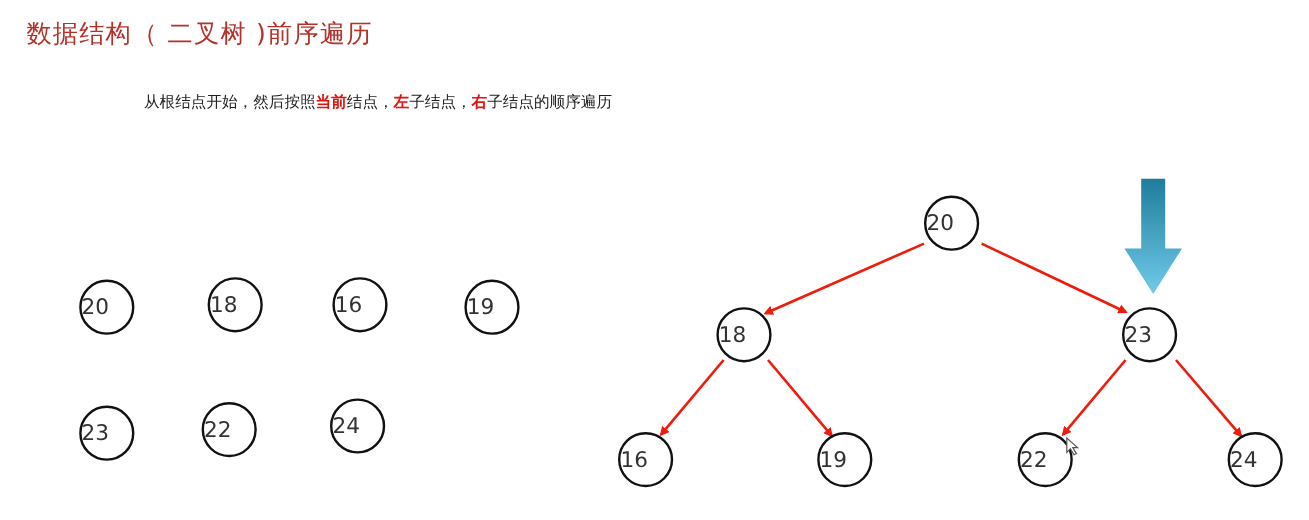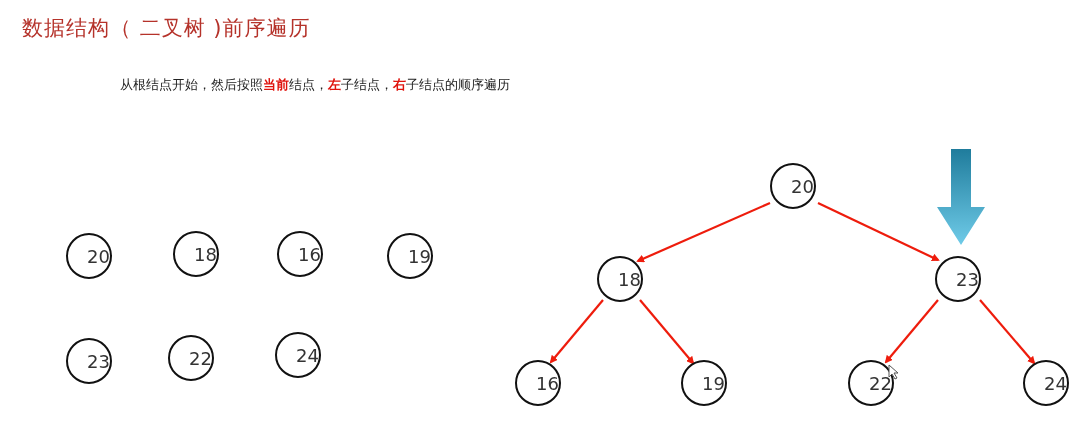--- a/index.html
+++ b/index.html
@@ -4,21 +4,21 @@
 <style>
   html, body { margin: 0; padding: 0; background: #ffffff; }
   body { width: 1091px; height: 433px; position: relative; overflow: hidden;
          font-family: "DejaVu Sans", "Liberation Sans", sans-serif; }
   .title { position: absolute; left: 22px; top: 14px; font-size: 21px; font-weight: normal;
            color: #b5322a; letter-spacing: 1px; white-space: nowrap; }
   .desc { position: absolute; left: 74px; top: 76px; font-size: 13px; color: #222;
           white-space: nowrap; margin-left: 46px; }
   .desc .hl { color: #e0140e; font-weight: bold; }
   .node { position: absolute; width: 46px; height: 46px; border: 2px solid #111; border-radius: 50%;
-          box-sizing: border-box; display: flex; align-items: center; justify-content: flex-end;
+          box-sizing: border-box; display: flex; align-items: center; justify-content: flex-start;
           font-size: 18px; color: #333; background: #fff; }
   svg.edges { position: absolute; left: 0; top: 0; }
   .cursor { position: absolute; }
 </style>
 </head>
 <body>
 
 <div class="title">数据结构（ 二叉树 )前序遍历</div>
 
 <div class="desc">

